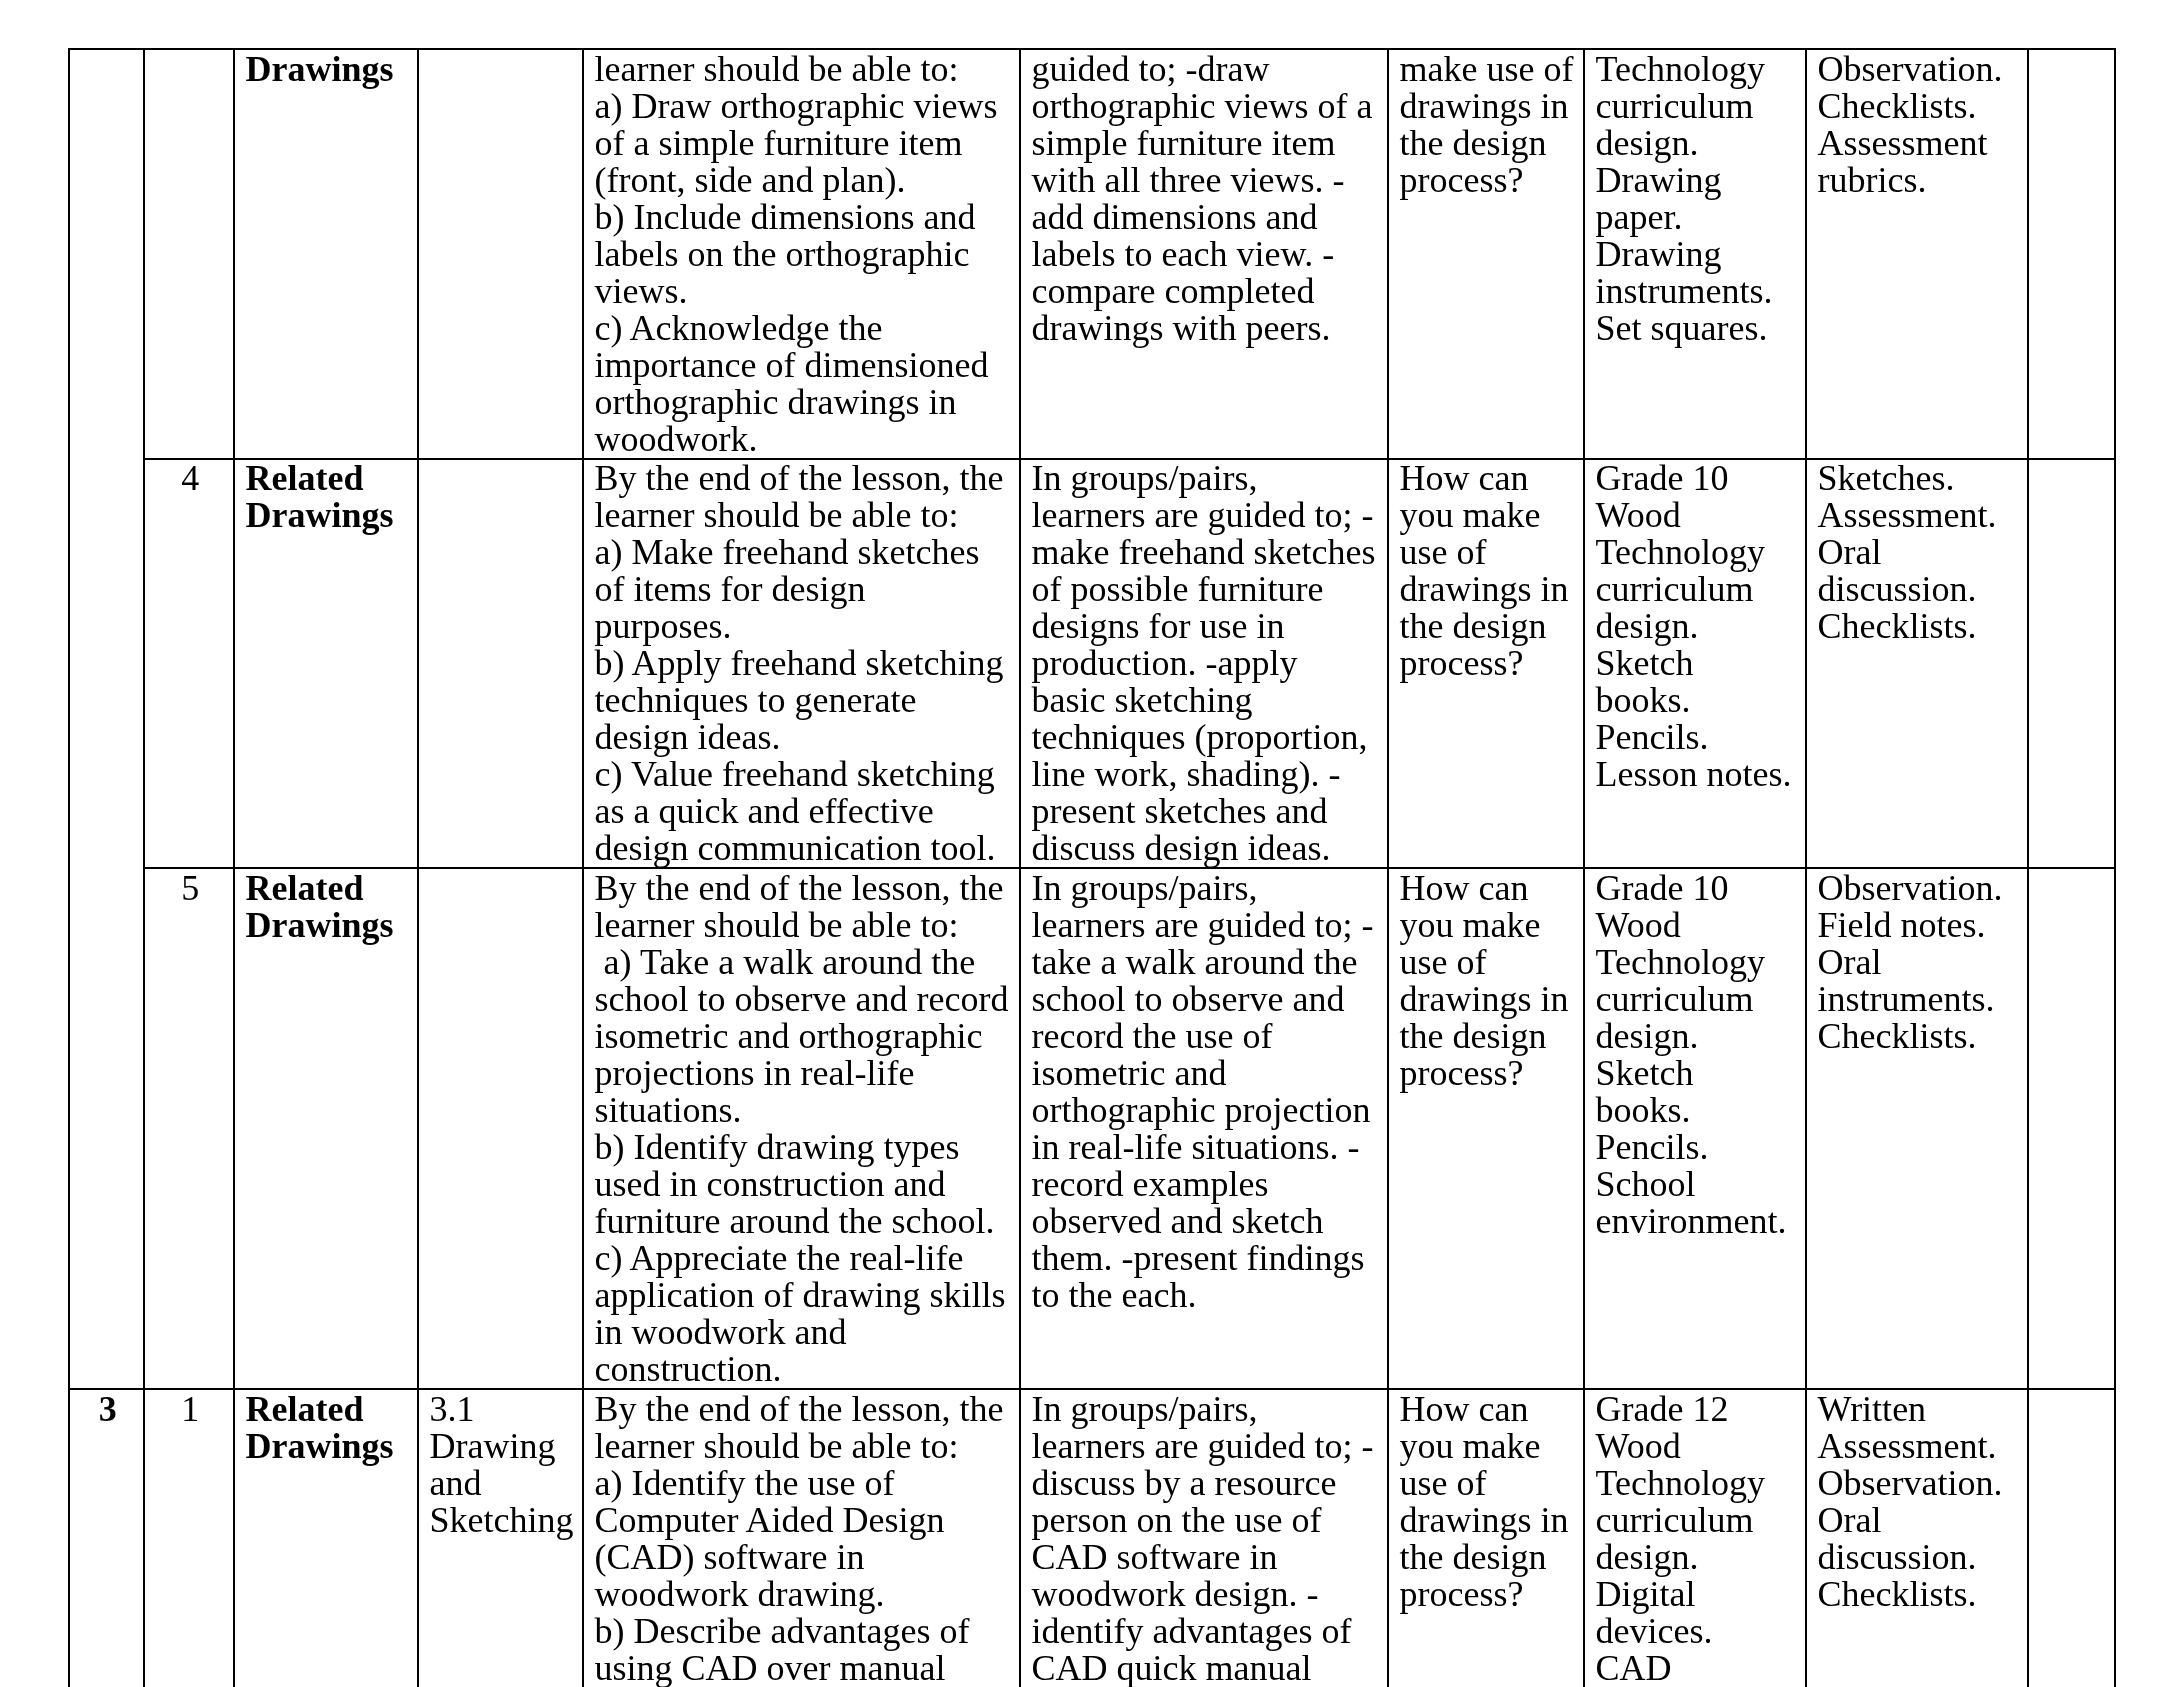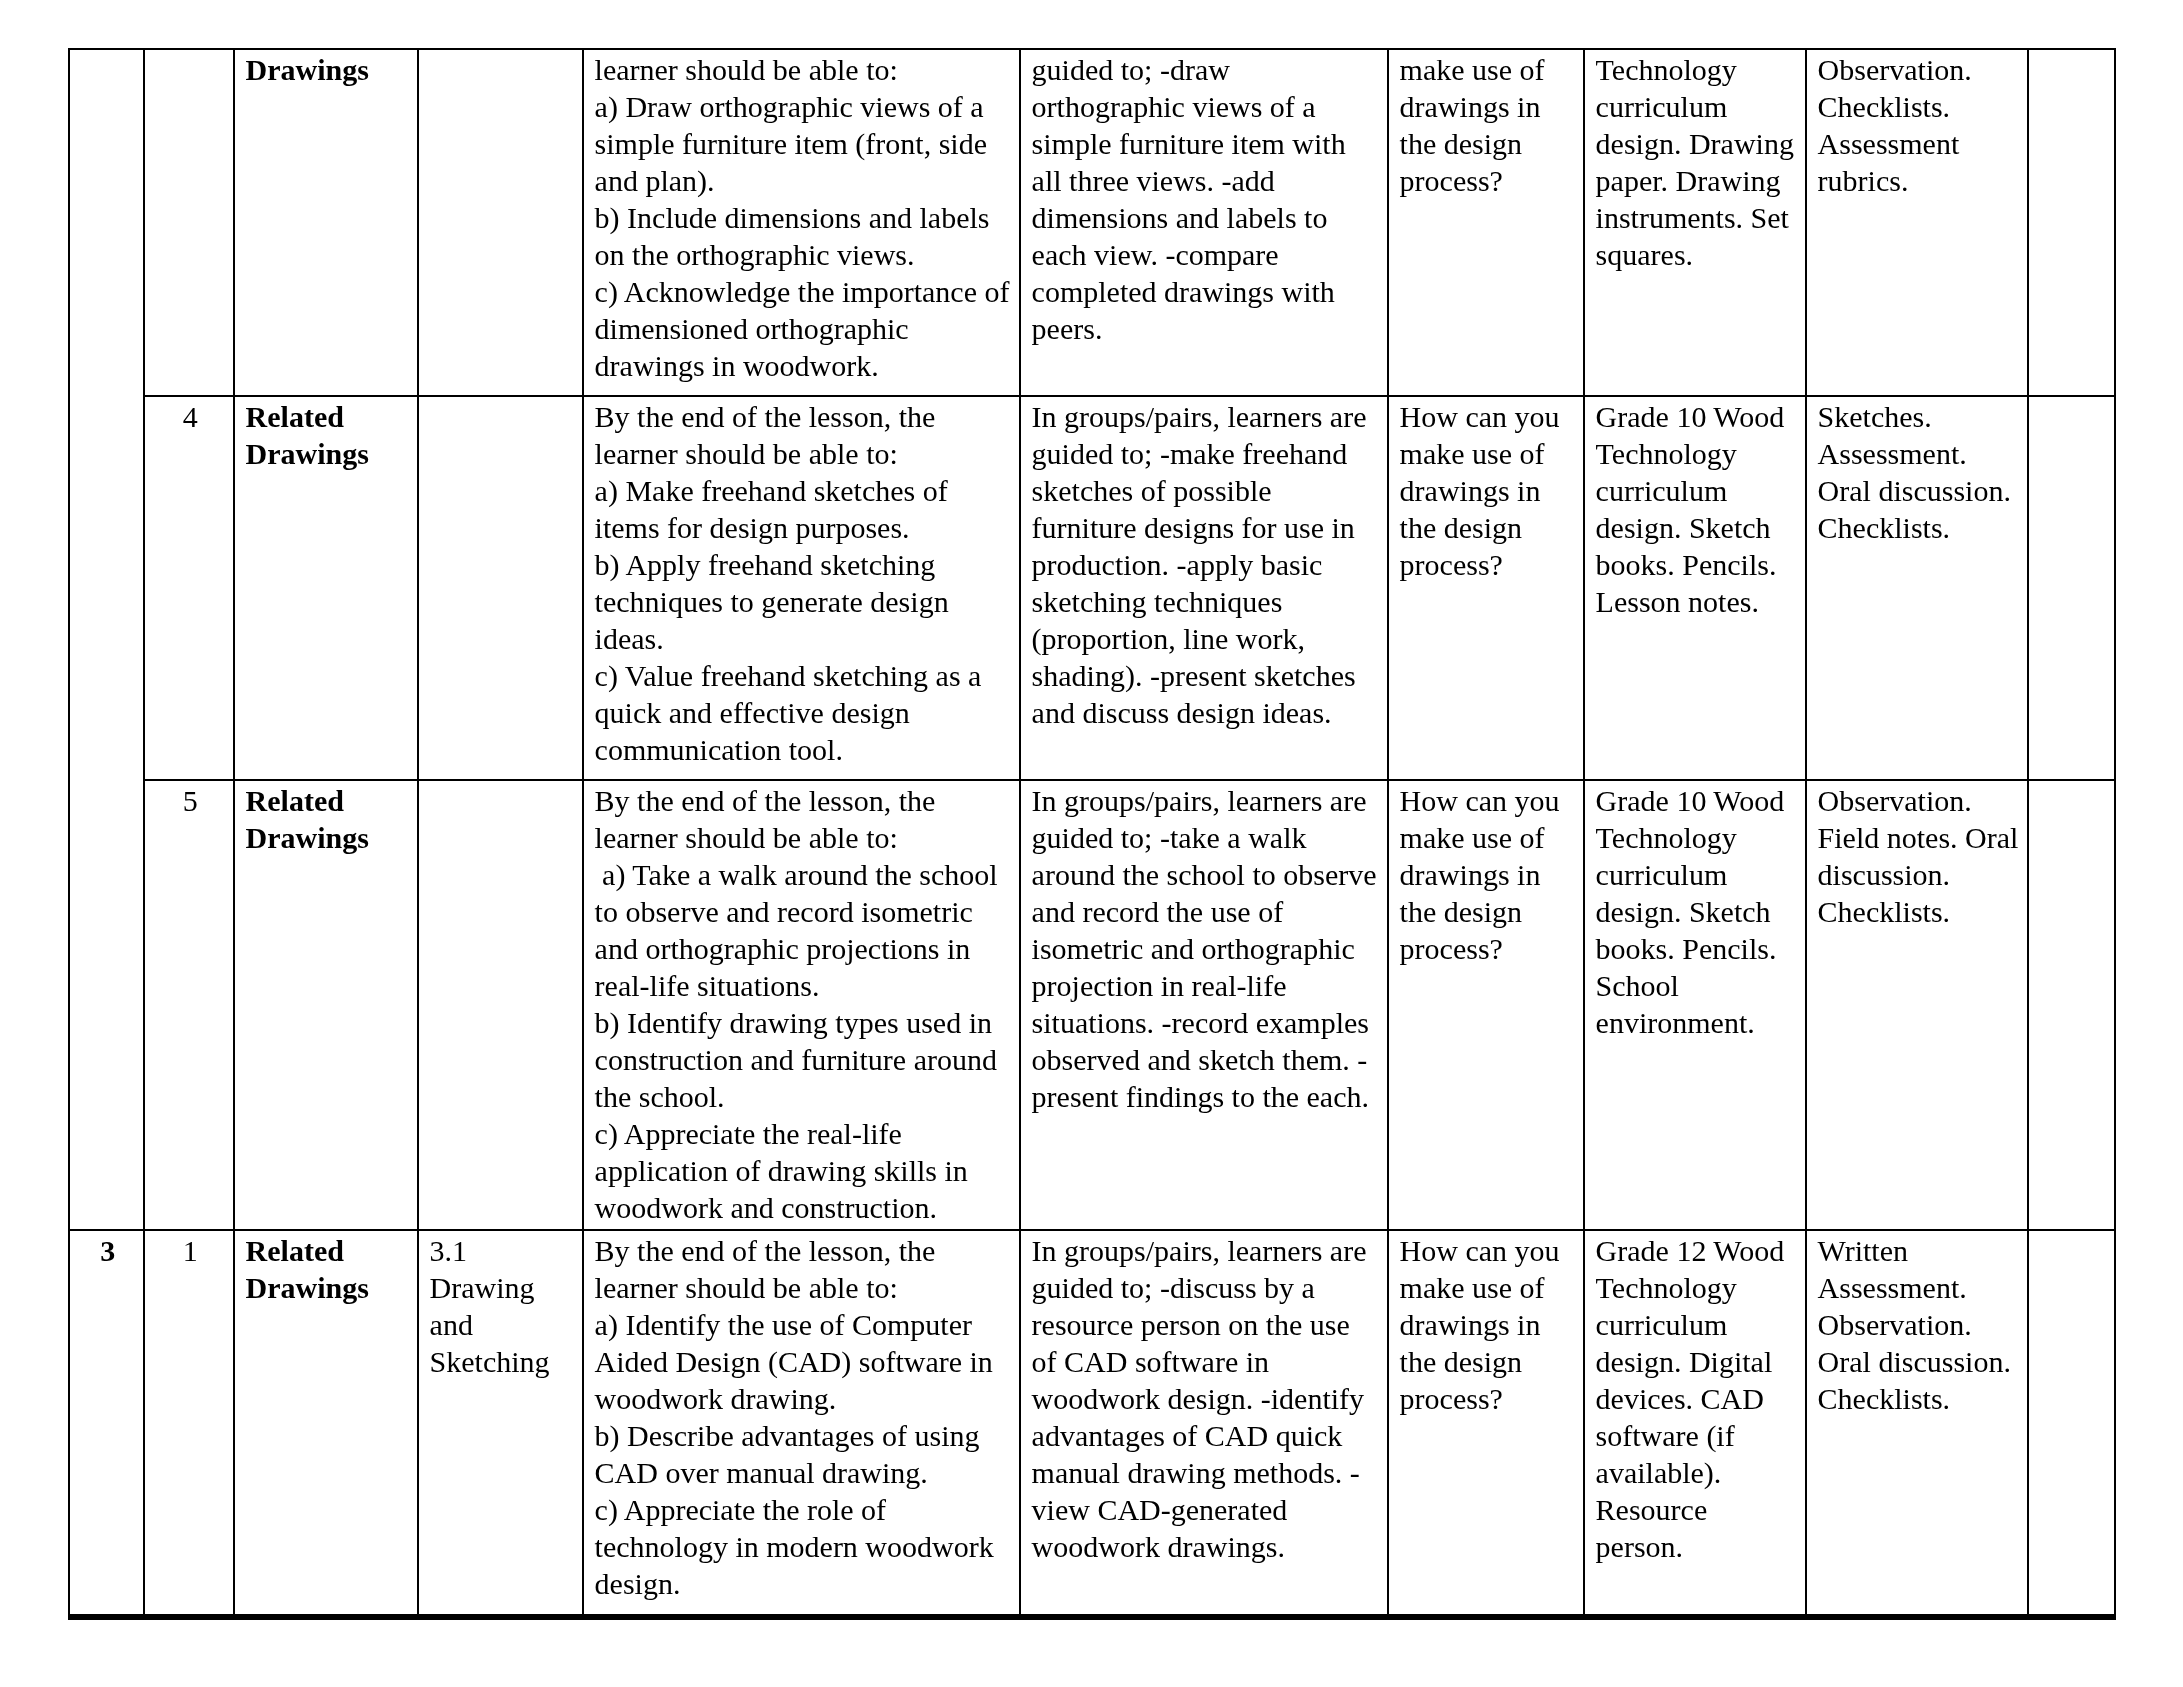--- a/index.html
+++ b/index.html
@@ -7,21 +7,21 @@
     padding: 0;
     background: #ffffff;
   }
   .page {
     position: relative;
     width: 2183px;
     height: 1687px;
     background: #ffffff;
     color: #000000;
     font-family: "Liberation Serif", "DejaVu Serif", serif;
-    font-size: 30px;
+    font-size: 36px;
     line-height: 37px;
     overflow: hidden;
   }
   table.sow {
     position: absolute;
     left: 68px;
     top: 48px;
     width: 2046px;
     border-collapse: collapse;
     table-layout: fixed;
@@ -114,21 +114,21 @@
         <td class="cell-lesson v-middle">5</td>
         <td class="cell-topic">Related Drawings</td>
         <td class="cell-subtopic"></td>
         <td class="cell-outcomes">By the end of the lesson, the learner should be able to:
  a) Take a walk around the school to observe and record isometric and orthographic projections in real-life situations.
 b) Identify drawing types used in construction and furniture around the school.
 c) Appreciate the real-life application of drawing skills in woodwork and construction.</td>
         <td class="cell-experiences">In groups/pairs, learners are guided to; -take a walk around the school to observe and record the use of isometric and orthographic projection in real-life situations. -record examples observed and sketch them. -present findings to the each.</td>
         <td class="cell-inquiry">How can you make use of drawings in the design process?</td>
         <td class="cell-resources">Grade 10 Wood Technology curriculum design. Sketch books. Pencils. School environment.</td>
-        <td class="cell-assessment">Observation. Field notes. Oral discussion. Checklists.</td>
+        <td class="cell-assessment">Observation. Field notes. Oral instruments. Checklists.</td>
         <td class="cell-remarks"></td>
       </tr>
       <tr class="row-4">
         <td class="cell-week last-row">3</td>
         <td class="cell-lesson last-row">1</td>
         <td class="cell-topic last-row">Related Drawings</td>
         <td class="cell-subtopic last-row">3.1 Drawing and Sketching</td>
         <td class="cell-outcomes last-row">By the end of the lesson, the learner should be able to:
 a) Identify the use of Computer Aided Design (CAD) software in woodwork drawing.
 b) Describe advantages of using CAD over manual drawing.

